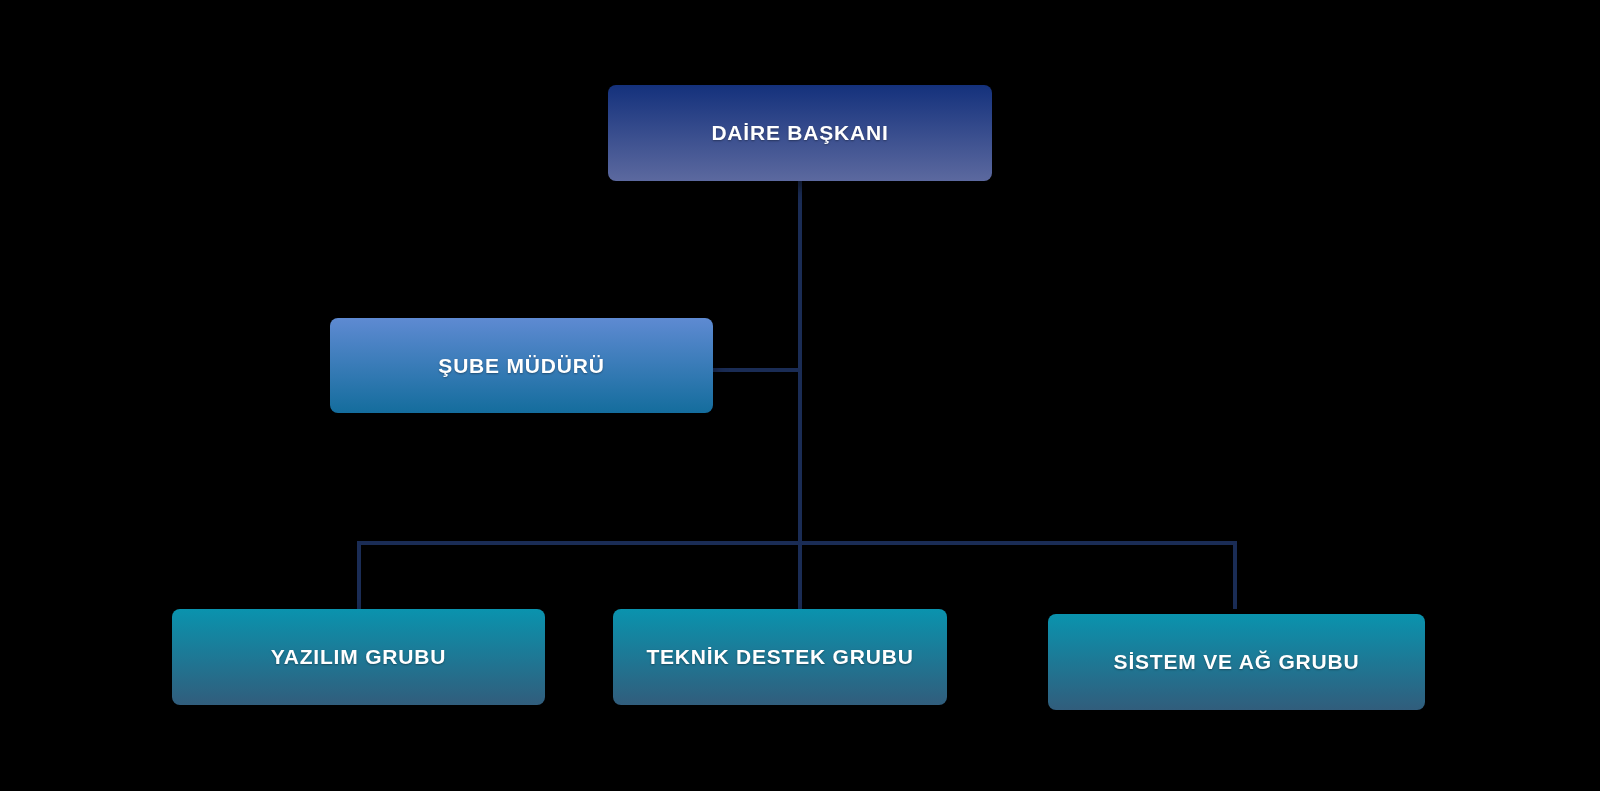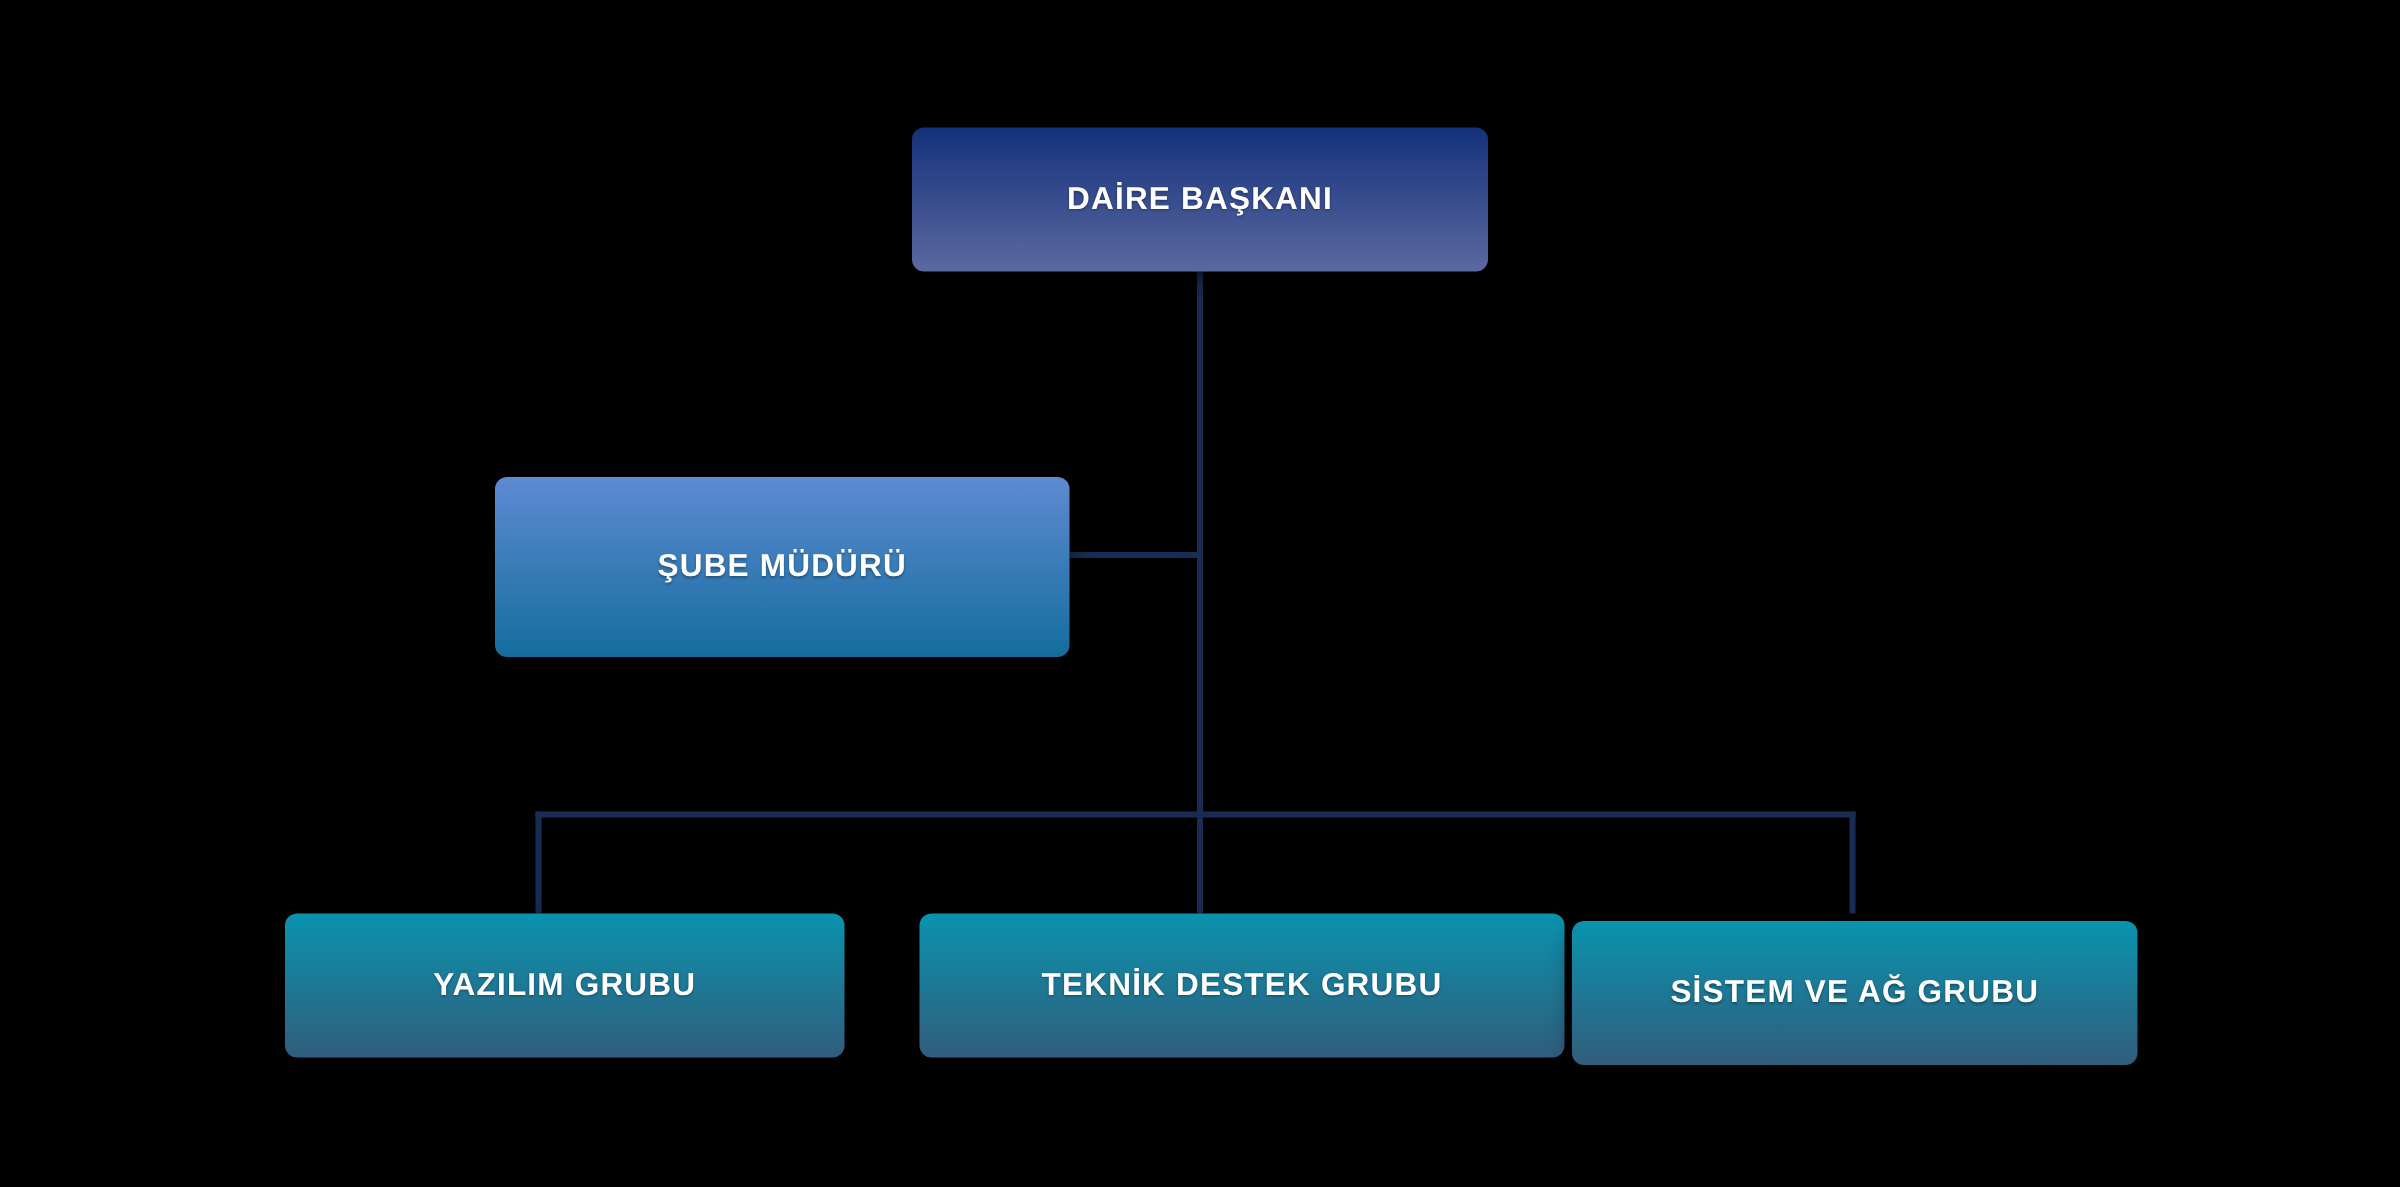--- a/index.html
+++ b/index.html
@@ -33,23 +33,23 @@
     text-align: left;
     text-shadow: 0 1px 2px rgba(0,0,0,0.35);
     white-space: nowrap;
   }
   .connector {
     position: absolute;
     z-index: 1;
   }
   
   #node-daire     { left: 608px;  top: 85px;  width: 384px; height: 96px; }
-  #node-sube      { left: 330px;  top: 318px; width: 383px; height: 120px; }
-  #node-yazilim   { left: 190px;  top: 609px; width: 373px; height: 96px; }
-  #node-teknik    { left: 613px;  top: 609px; width: 430px; height: 96px; }
+  #node-sube      { left: 330px;  top: 318px; width: 383px; height: 95px; }
+  #node-yazilim   { left: 172px;  top: 609px; width: 373px; height: 96px; }
+  #node-teknik    { left: 613px;  top: 609px; width: 334px; height: 96px; }
   #node-sistem    { left: 1048px; top: 614px; width: 377px; height: 96px; }
   
   #conn-main-vertical { left: 798px;  top: 181px; width: 4px;   height: 428px; }
   #conn-sube-link     { left: 713px;  top: 368px; width: 87px;  height: 4px;  }
   #conn-rail          { left: 357px;  top: 541px; width: 880px; height: 4px;  }
   #conn-drop-left     { left: 357px;  top: 541px; width: 4px;   height: 68px; }
   #conn-drop-right    { left: 1233px; top: 541px; width: 4px;   height: 68px; }
 </style>
 </head>
 <body>

